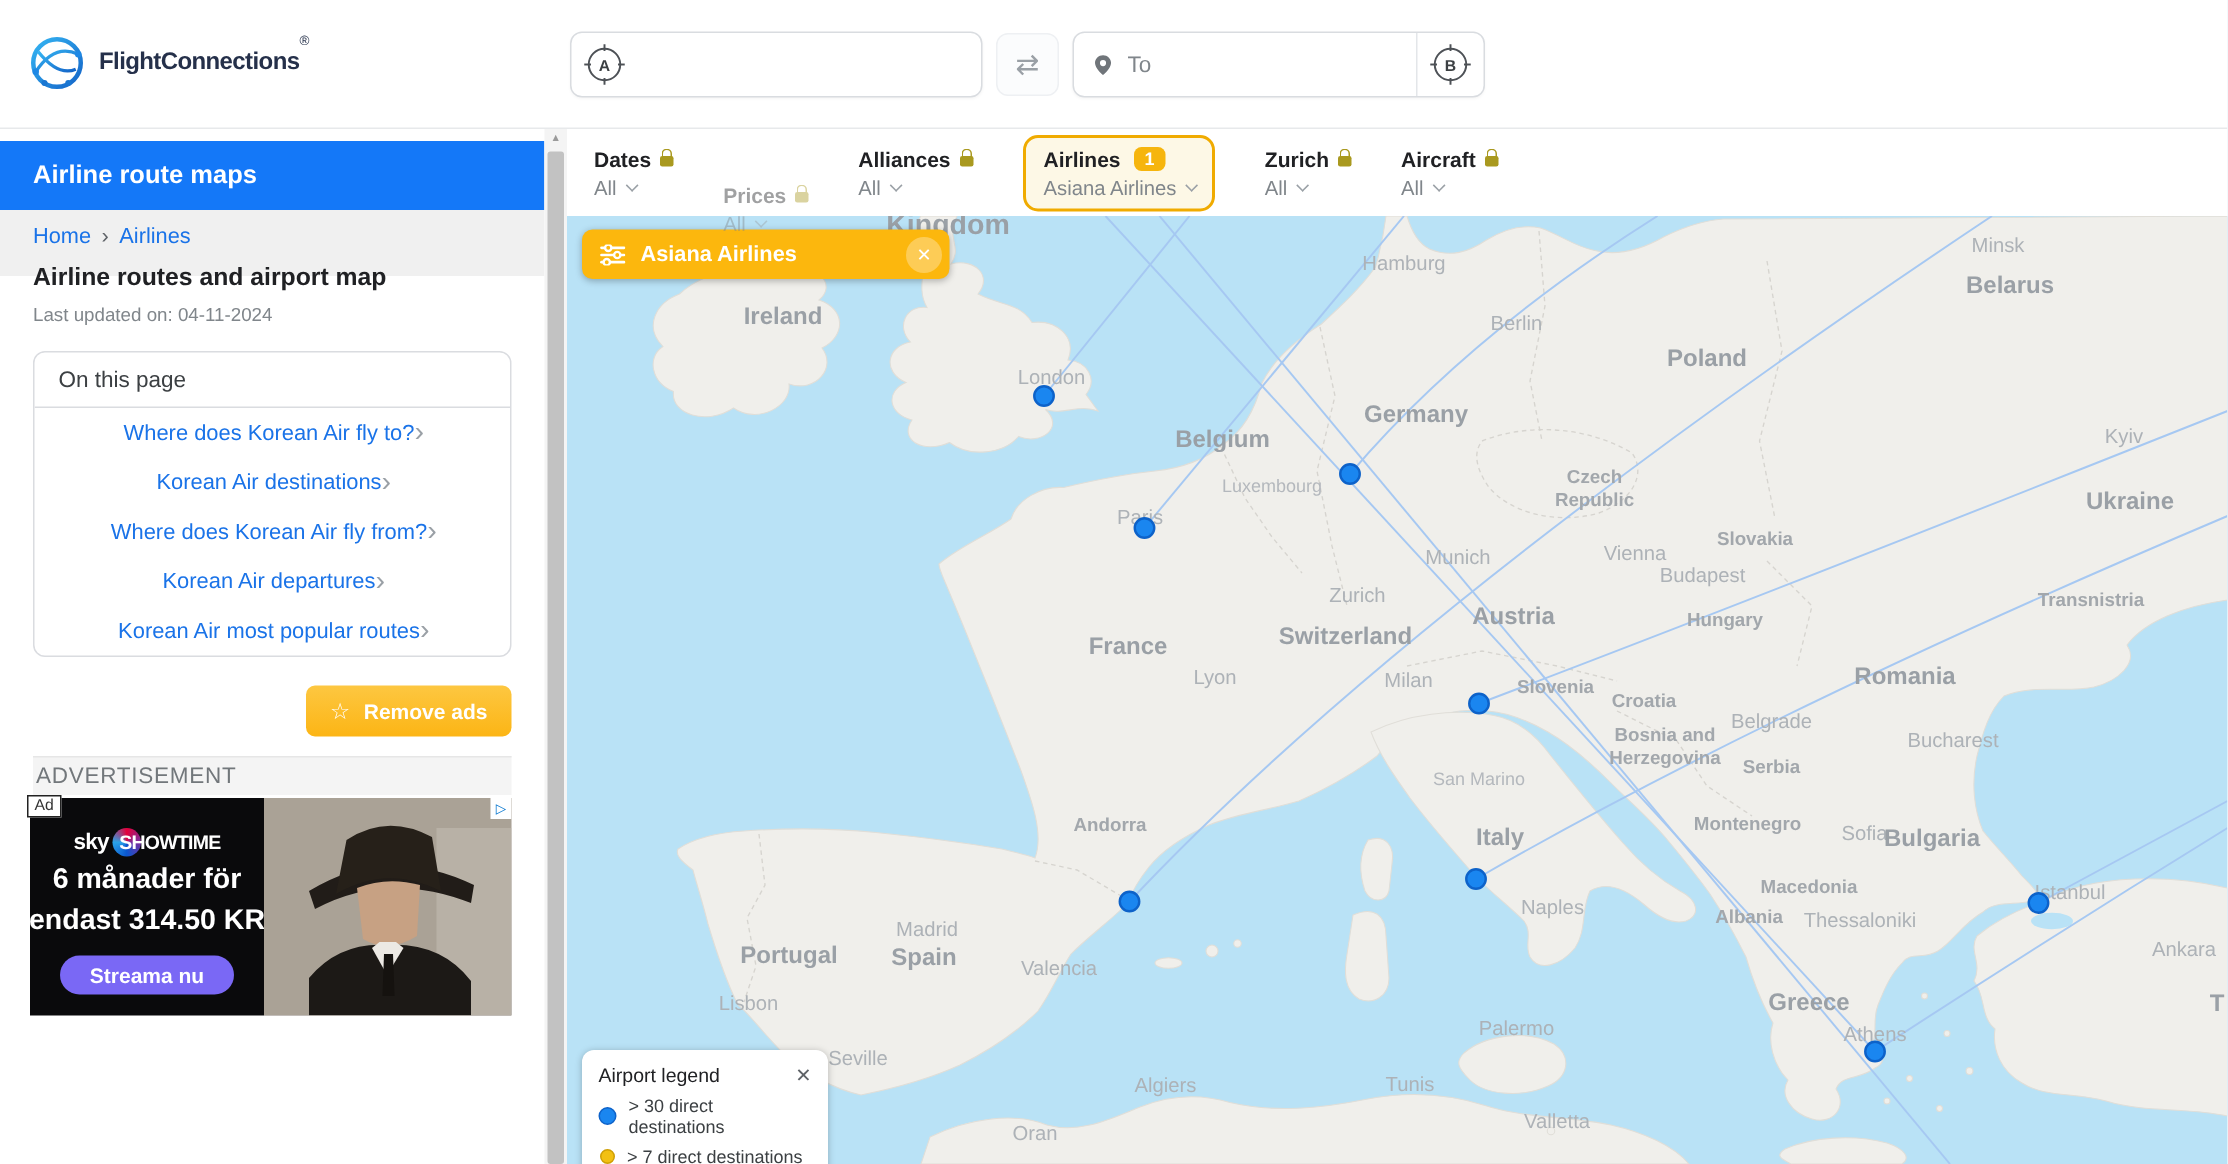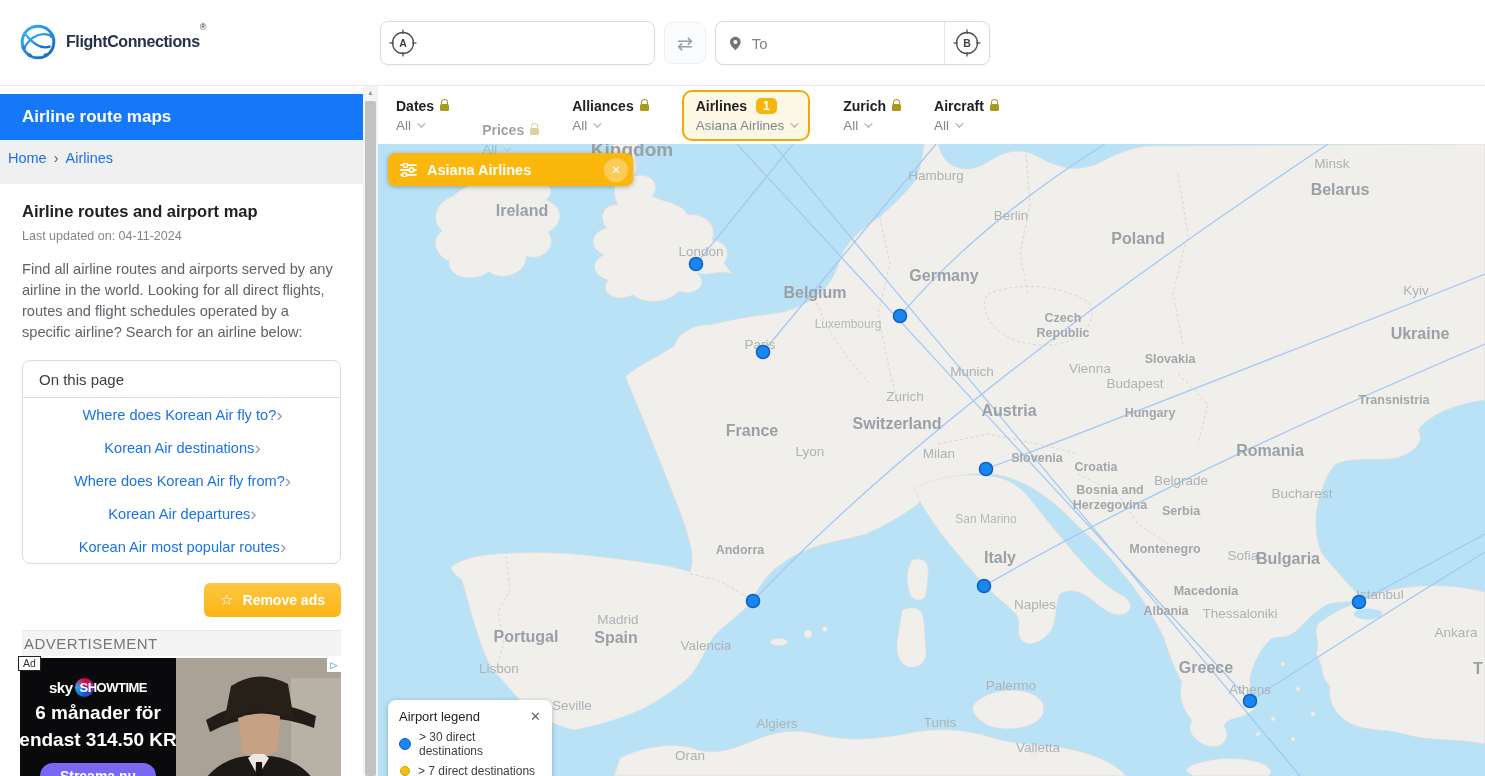--- a/index.html
+++ b/index.html
@@ -16,25 +16,25 @@
   .field input { border:none; outline:none; font-size:15px; color:#202124; width:100%; background:transparent; font-family:inherit; }
   .field input::placeholder { color:#80868b; }
   .compass { width:44px; display:flex; align-items:center; justify-content:center; }
   .tgt-icon { width:13px; height:13px; border:1.5px solid #70757a; border-radius:50%; position:relative; flex:none; }
   .tgt-icon::after { content:""; position:absolute; left:50%; top:50%; width:5px; height:5px; margin:-2.5px 0 0 -2.5px; background:#70757a; border-radius:50%; }
   .swap-btn { width:42px; height:42px; border-radius:8px; background:#fbfcfd; border:1px solid #eef0f3; color:#9aa0a6; font-size:19px; display:flex; align-items:center; justify-content:center; cursor:pointer; }
 
   
   .sidebar { position:absolute; left:0; top:86px; width:363px; bottom:0; background:#fff; z-index:20; overflow:hidden; }
   .side-title { position:absolute; left:0; top:8px; width:100%; height:46px; background:#1478f8; color:#fff; font-size:17px; font-weight:700; line-height:46px; padding-left:22px; }
-  .breadcrumb { position:absolute; left:0; top:54px; width:100%; height:44px; background:#f0f0f0; font-size:14.5px; line-height:36px; padding-left:8px; }
+  .breadcrumb { position:absolute; left:0; top:54px; width:100%; height:44px; background:#f0f0f0; font-size:14.5px; line-height:36px; padding-left:22px; }
   .breadcrumb a { color:#1a73e8; text-decoration:none; }
   .crumb-sep { color:#5f6368; margin:0 7px; }
   .side-body { position:absolute; left:0; top:90px; width:100%; padding:0 22px; }
-  .side-h1 { margin-top:26px; font-size:16.5px; font-weight:700; color:#202124; }
+  .side-h1 { font-size:16.5px; font-weight:700; color:#202124; }
   .side-updated { margin-top:8px; font-size:12.5px; color:#80868b; }
   .side-intro { margin-top:16px; font-size:14.6px; line-height:21px; color:#5f6368; }
   .onpage { margin-top:17px; border:1px solid #dadce0; border-radius:8px; background:#fff; overflow:hidden; }
   .onpage-head { padding:10px 16px 9px; font-size:15px; color:#3c4043; border-bottom:1px solid #dadce0; }
   .onpage-row { display:flex; align-items:center; justify-content:center; padding:7px 14px 7px 16px; cursor:pointer; }
   .onpage-row a { color:#1a73e8; font-size:14.6px; font-weight:500; text-decoration:none; }
   .row-chev { color:#9aa0a6; font-size:19px; line-height:1; }
   .removeads { margin-top:19px; display:flex; justify-content:flex-end; }
   .removeads-btn { background:linear-gradient(180deg,#fdc741,#fcb515); border:none; border-radius:6px; color:#fff; font-weight:700; font-size:14px; padding:8px 16px; display:flex; align-items:center; gap:9px; cursor:pointer; font-family:inherit; }
   .star { font-size:15px; font-weight:400; }
@@ -159,21 +159,20 @@
 </header>
 
 <aside class="sidebar">
   <div class="side-title">Airline route maps</div>
   <div class="breadcrumb">
     <a href="#">Home</a><span class="crumb-sep">›</span><a href="#">Airlines</a>
   </div>
   <div class="side-body">
     <div class="side-h1">Airline routes and airport map</div>
     <div class="side-updated">Last updated on: 04-11-2024</div>
-    <p class="side-intro">Find all airline routes and airports served by any airline in the world. Looking for all direct flights, routes and flight schedules operated by a specific airline? Search for an airline below:</p>
 
     <div class="onpage">
       <div class="onpage-head">On this page</div>
       <div class="onpage-row">
         <a href="#">Where does Korean Air fly to?</a>
         <span class="row-chev">›</span>
       </div>
       <div class="onpage-row">
         <a href="#">Korean Air destinations</a>
         <span class="row-chev">›</span>

